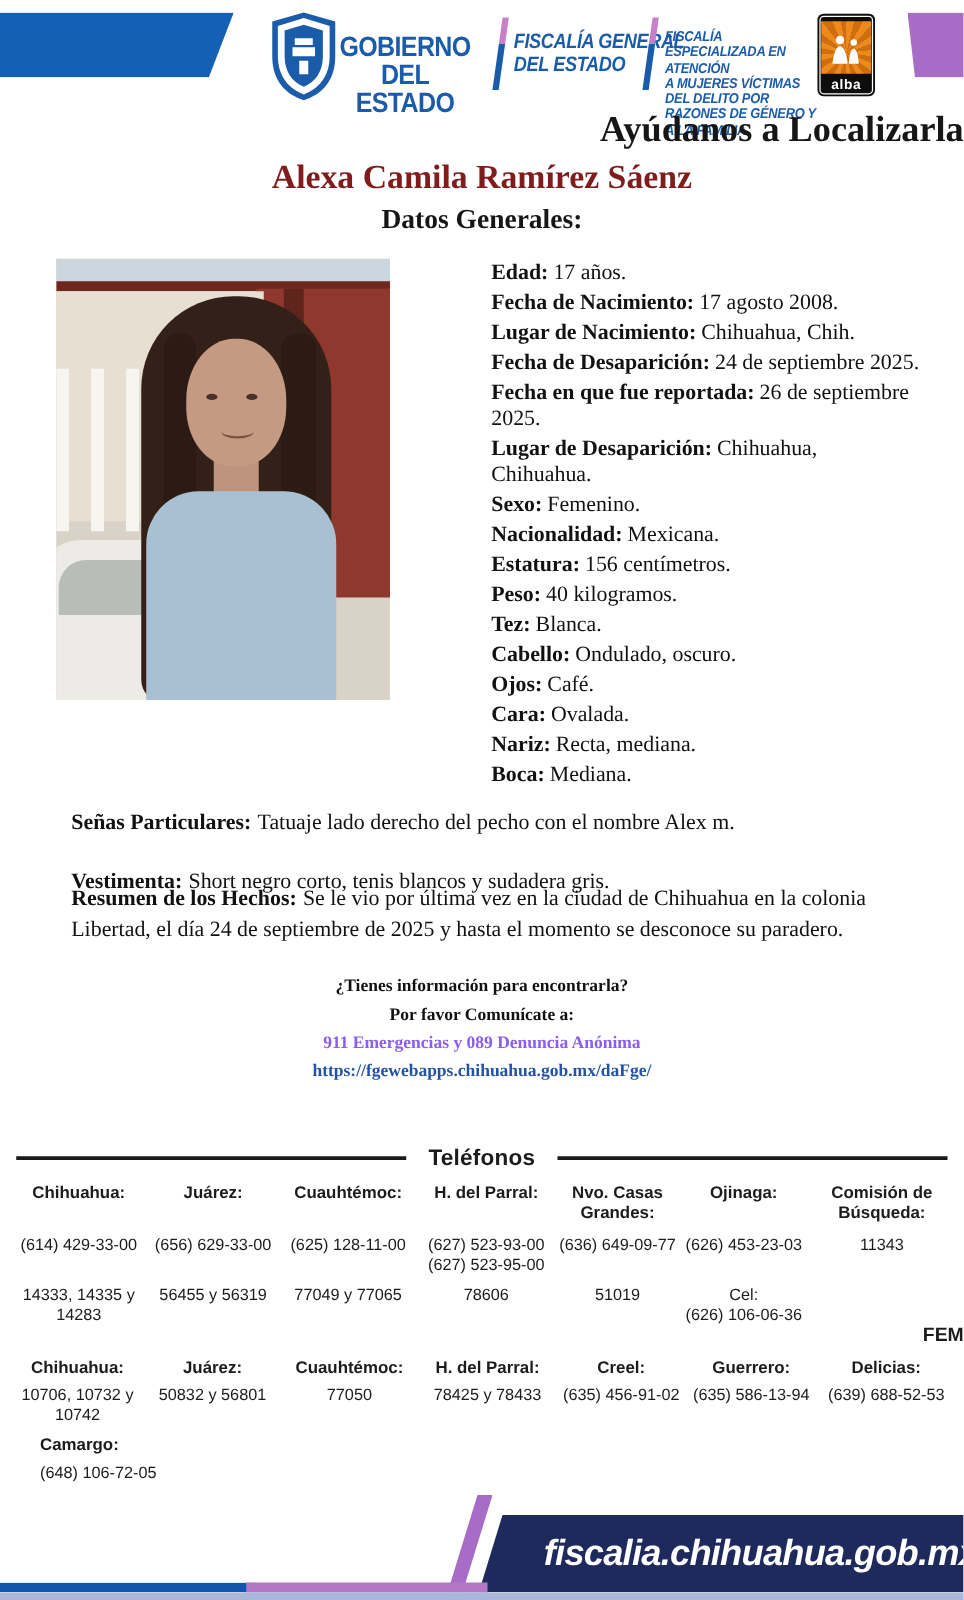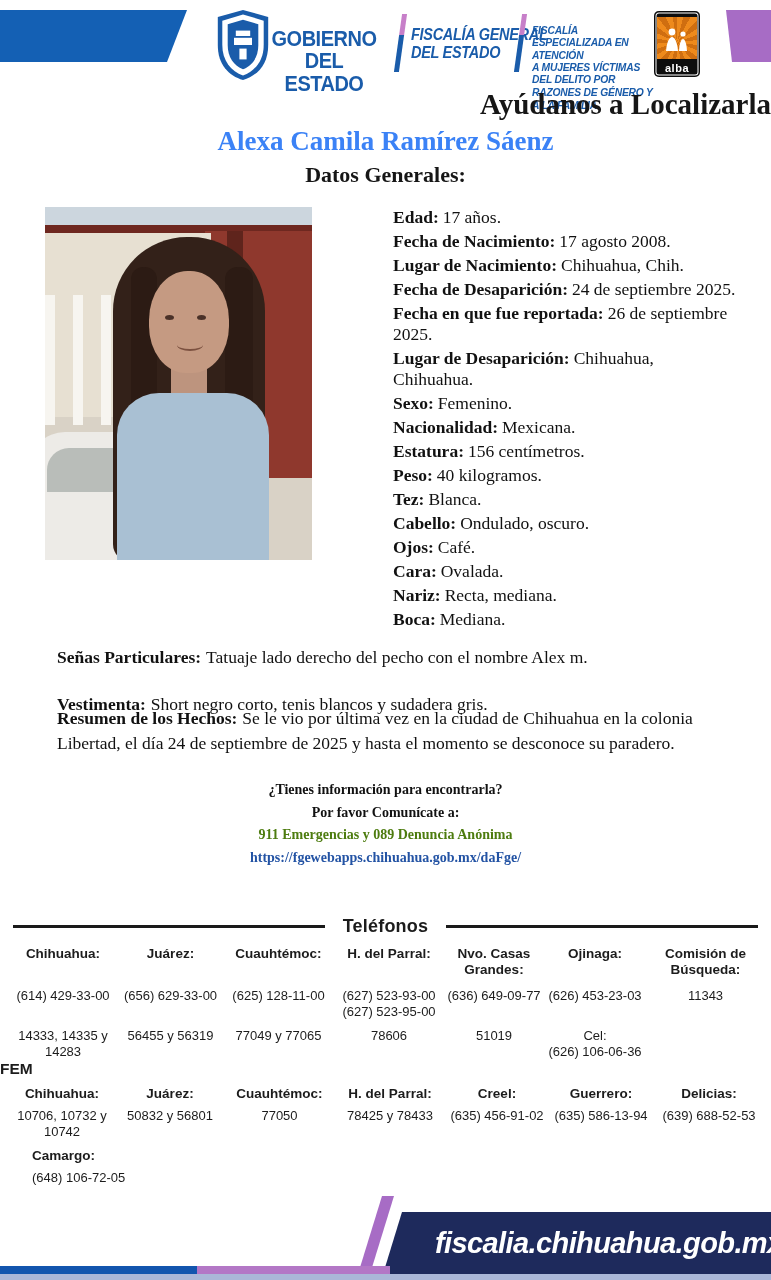--- a/index.html
+++ b/index.html
@@ -72,21 +72,21 @@
   .tel-head{left:0;top:916px;width:771px;display:flex;align-items:center;justify-content:center;}
   .tel-rule{height:3px;background:#1a1a1a;flex:0 0 auto;}
   .tel-rule.l{width:312px;margin-right:18px;}
   .tel-rule.r{width:312px;margin-left:18px;}
   .tel-title{font-weight:bold;font-size:18px;letter-spacing:.2px;}
   .grid7{left:8px;width:757px;display:grid;text-align:center;}
   .g-tel{grid-template-columns:110px 105px 111px 110px 100px 102px 1fr;}
   .g-fem{grid-template-columns:108px 108px 111px 110px 104px 104px 1fr;}
   .cell-h{font-weight:bold;font-size:13.5px;line-height:15.5px;}
   .cell-v{font-size:13px;line-height:16px;}
-  .fem-title{left:0;top:1060px;width:771px;text-align:left;font-weight:bold;font-size:15.5px;}
+  .fem-title{left:0;top:1060px;width:771px;text-align:right;font-weight:bold;font-size:15.5px;}
   .camargo{left:0;width:771px;text-align:left;margin-left:32px;}
   
   .ft-purple-diag{left:356px;top:1196px;width:40px;height:78px;background:#a76cc5;
     clip-path:polygon(26px 0,38px 0,14px 100%,2px 100%);}
   .ft-navy{left:383px;top:1212px;width:388px;height:62px;background:#1e2a5c;
     clip-path:polygon(19px 0,100% 0,100% 100%,0 100%);
     display:flex;align-items:center;padding-left:42px;box-sizing:border-box;gap:10px;}
   .ft-url{color:#ffffff;font-family:"Liberation Sans",sans-serif;font-weight:bold;font-style:italic;
     font-size:29px;letter-spacing:-.6px;}
   .ft-stripe-blue{left:0;top:1266px;width:205px;height:8px;background:#1255ae;
@@ -130,21 +130,21 @@
   <svg style="position:absolute;left:8px;top:14px;" width="30" height="30" viewBox="0 0 30 30">
     <circle cx="10" cy="7" r="3.4" fill="#ffffff"></circle>
     <path d="M4 26 C5 15 8 12 10 12 C12 12 15 15 16 26 Z" fill="#ffffff"></path>
     <circle cx="21" cy="9" r="2.6" fill="#ffffff"></circle>
     <path d="M17 26 C17.5 17 19.5 14 21 14 C22.5 14 24.5 17 25 26 Z" fill="#ffffff"></path>
   </svg>
   <div class="alba-label">alba</div>
 </div>
 
 <div class="abs t-help">Ayúdanos a Localizarla</div>
-<div class="abs t-name" style="color:#3b82f6;">Alexa Camila Ramírez Sáenz</div>
+<div class="abs t-name" style="color:#7f1d1d;">Alexa Camila Ramírez Sáenz</div>
 <div class="abs t-datos">Datos Generales:</div>
 
 <div class="abs photo">
   <div class="ph-sky"></div>
   <div class="ph-roof"></div>
   <div class="ph-wall-red"></div>
   <div class="ph-wall-red2"></div>
   <div class="ph-wall-cream"></div>
   <div class="ph-fence"></div>
   <div class="ph-car">
@@ -187,21 +187,21 @@
 <div class="abs para" style="top:692px;">
   <span class="lbl">Vestimenta:</span><span class="val">Short negro corto, tenis blancos y sudadera gris.</span>
 </div>
 <div class="abs para" style="top:706px;">
   <span class="lbl">Resumen de los Hechos:</span><span class="val">Se le vio por última vez en la ciudad de Chihuahua en la colonia Libertad, el día 24 de septiembre de 2025 y hasta el momento se desconoce su paradero.</span>
 </div>
 
 <div class="abs contact">
   <div>¿Tienes información para encontrarla?</div>
   <div>Por favor Comunícate a:</div>
-  <div style="color:#4d7c0f;">911 Emergencias y 089 Denuncia Anónima</div>
+  <div style="color:#8b5cf6;">911 Emergencias y 089 Denuncia Anónima</div>
   <div style="color:#2353a4;">https://fgewebapps.chihuahua.gob.mx/daFge/</div>
 </div>
 
 <div class="abs tel-head">
   <div class="tel-rule l"></div>
   <div class="tel-title sans">Teléfonos</div>
   <div class="tel-rule r"></div>
 </div>
 
 <div class="abs grid7 g-tel sans" style="top:946px;">

